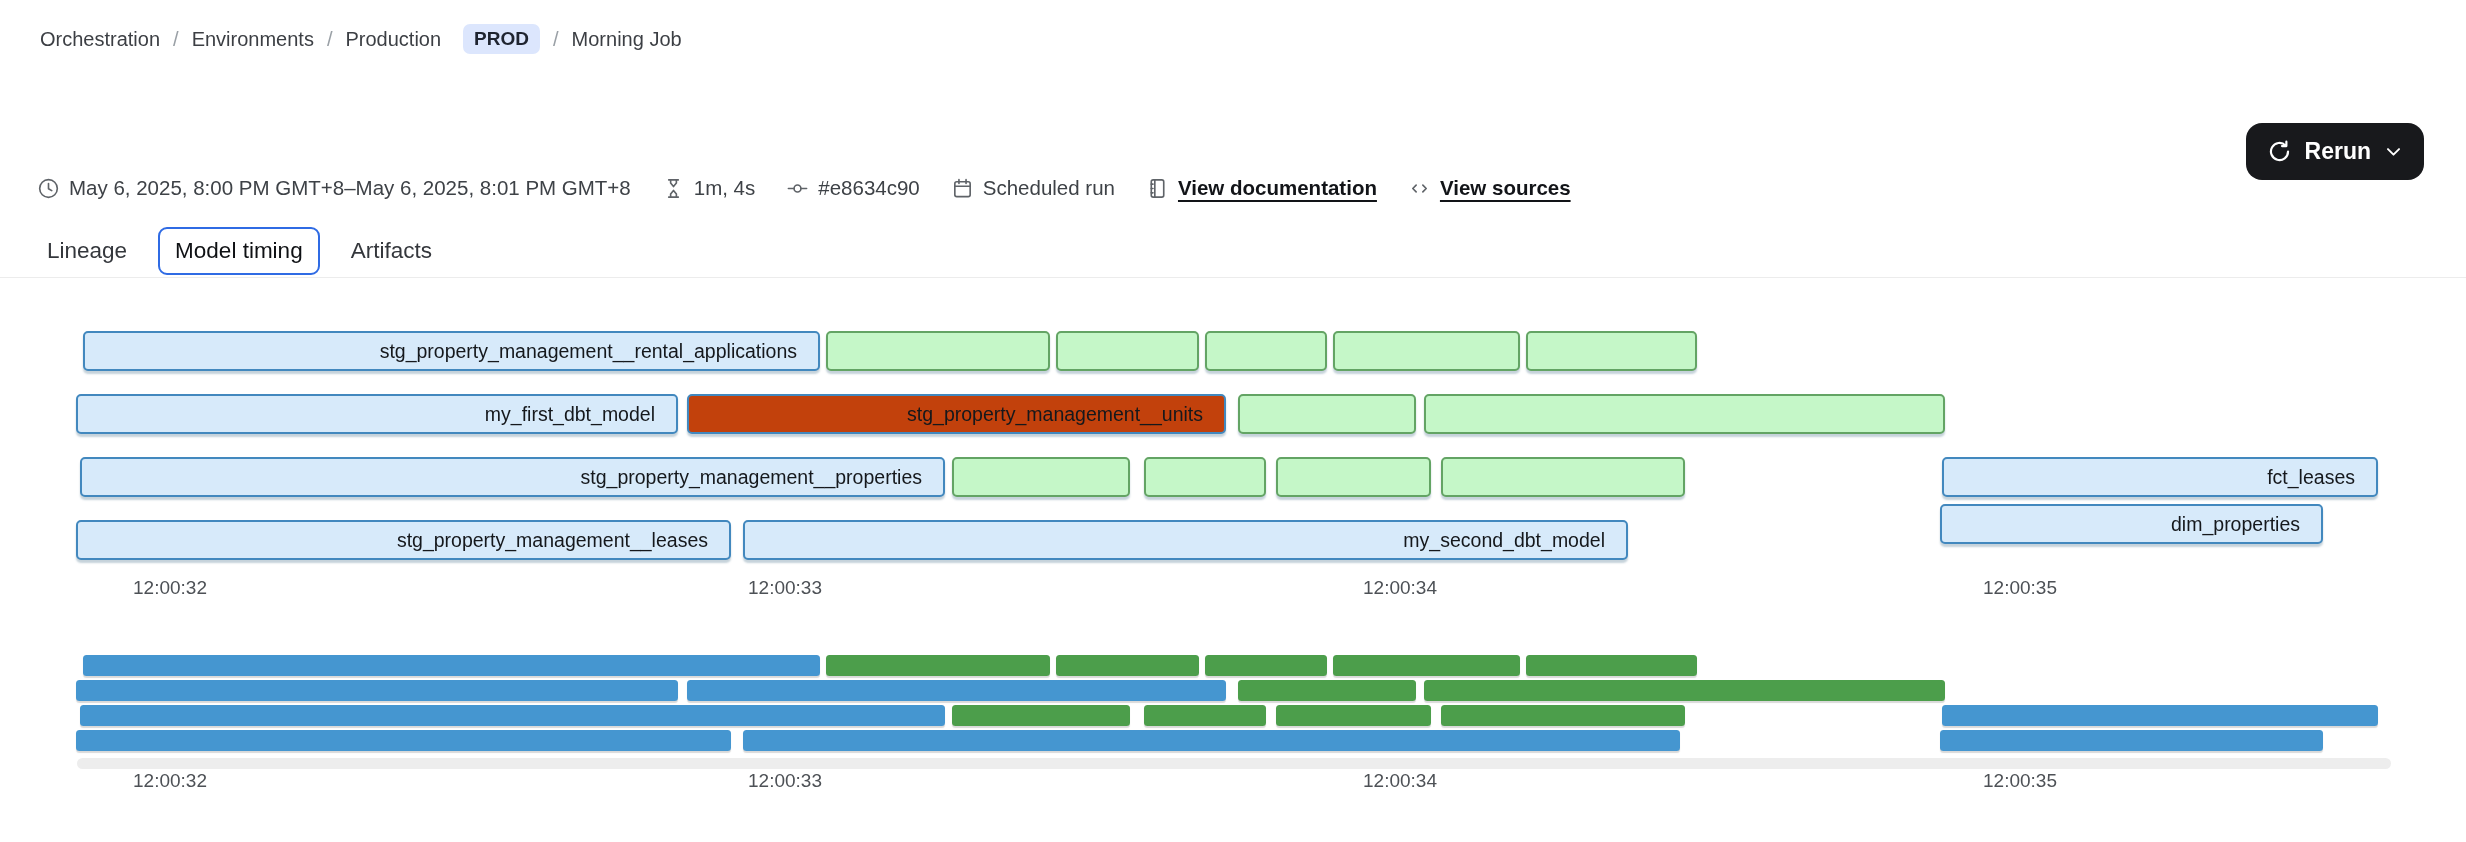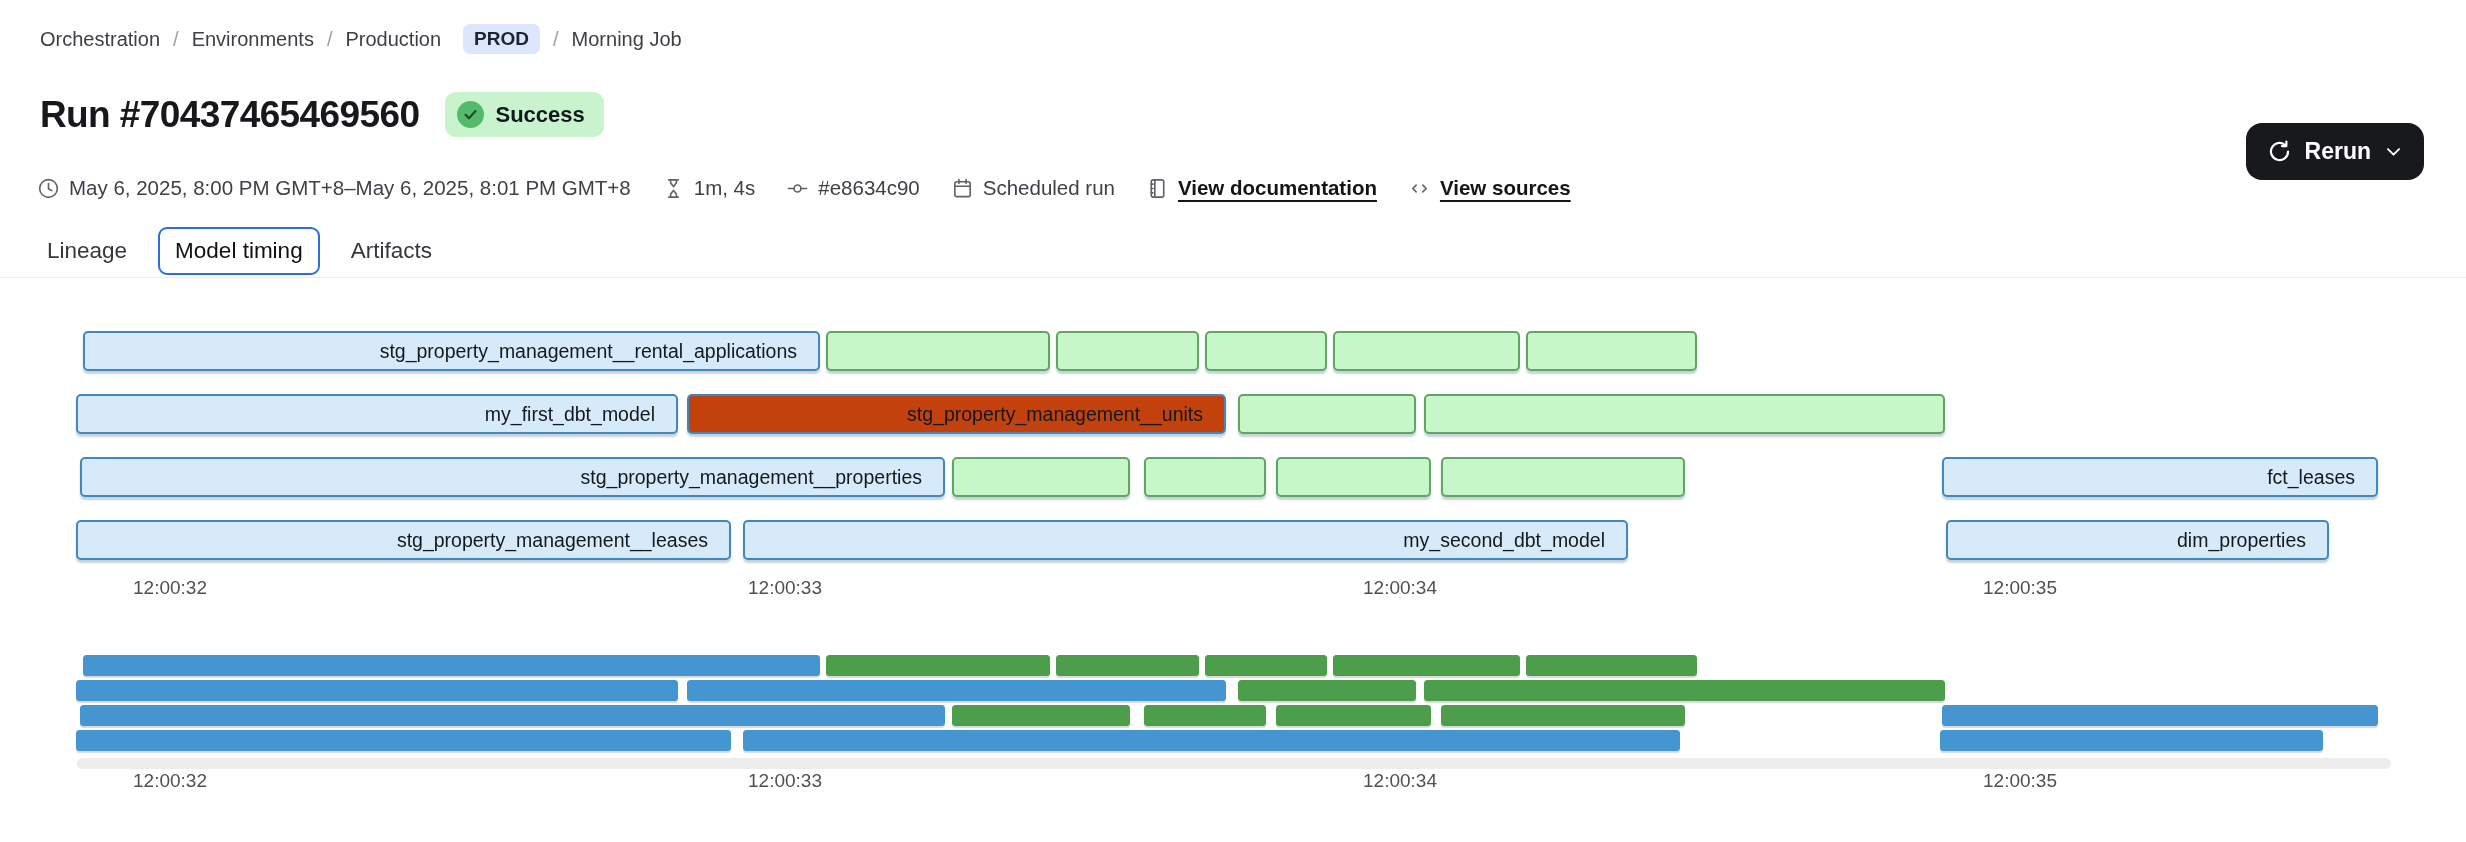--- a/index.html
+++ b/index.html
@@ -102,31 +102,20 @@
       <div class="crumb-group">
         <div class="crumb">Production</div>
         <div class="env-badge">PROD</div>
       </div>
       <div class="sep">/</div>
       <div class="crumb-group">
         <div class="crumb">Morning Job</div>
       </div>
     </nav>
 
-  <div id="title-row">
-    <h1>Run #70437465469560</h1>
-    <span id="status-badge">
-      <span class="check-circle">
-        <svg viewBox="0 0 24 24">
-            <path d="M4 12.5l5.5 5.5L20 6.5" fill="none" stroke="#1d4a28" stroke-width="3.4" stroke-linecap="round" stroke-linejoin="round"></path>
-          </svg>
-      </span>
-      <span>Success</span>
-    </span>
-  </div>
 
   <button id="rerun-button">
     <span>
       <svg width="25" height="25" viewBox="0 0 24 24">
           <path d="M20.2 12a8.2 8.2 0 1 1-2.4-5.8M18.6 2.6v4.2h-4.2" fill="none" stroke="#ffffff" stroke-width="2.1" stroke-linecap="round" stroke-linejoin="round"></path>
         </svg>
     </span>
     <span>Rerun</span>
     <span>
       <svg width="19" height="19" viewBox="0 0 24 24">
@@ -223,21 +212,21 @@
       <div class="bar" style="left: 1441px; top: 457px; width: 244px; background: rgb(197, 247, 200); border-color: rgb(99, 164, 100); pointer-events: auto;"></div>
       <div class="bar" style="left: 1942px; top: 457px; width: 436px; background: rgb(215, 234, 250); border-color: rgb(66, 136, 190); pointer-events: auto;">
         <div class="bar-label">fct_leases</div>
       </div>
       <div class="bar" style="left: 76px; top: 520px; width: 655px; background: rgb(215, 234, 250); border-color: rgb(66, 136, 190); pointer-events: auto;">
         <div class="bar-label">stg_property_management__leases</div>
       </div>
       <div class="bar" style="left: 743px; top: 520px; width: 885px; background: rgb(215, 234, 250); border-color: rgb(66, 136, 190); pointer-events: auto;">
         <div class="bar-label">my_second_dbt_model</div>
       </div>
-      <div class="bar" style="left: 1940px; top: 520px; width: 383px; background: rgb(215, 234, 250); border-color: rgb(66, 136, 190); pointer-events: auto; margin-left: 6px;">
+      <div class="bar" style="left: 1940px; top: 504px; width: 383px; background: rgb(215, 234, 250); border-color: rgb(66, 136, 190); pointer-events: auto;">
         <div class="bar-label">dim_properties</div>
       </div>
       <div class="axis-tick" style="left: 170px; top: 577px;">12:00:32</div>
       <div class="axis-tick" style="left: 785px; top: 577px;">12:00:33</div>
       <div class="axis-tick" style="left: 1400px; top: 577px;">12:00:34</div>
       <div class="axis-tick" style="left: 2020px; top: 577px;">12:00:35</div>
     </div>
   <div id="minimap-layer">
       <div class="mini-bar" style="left: 83px; top: 655px; width: 737px; background: rgb(69, 150, 208); pointer-events: auto;"></div>
       <div class="mini-bar" style="left: 826px; top: 655px; width: 224px; background: rgb(76, 158, 75); pointer-events: auto;"></div>

